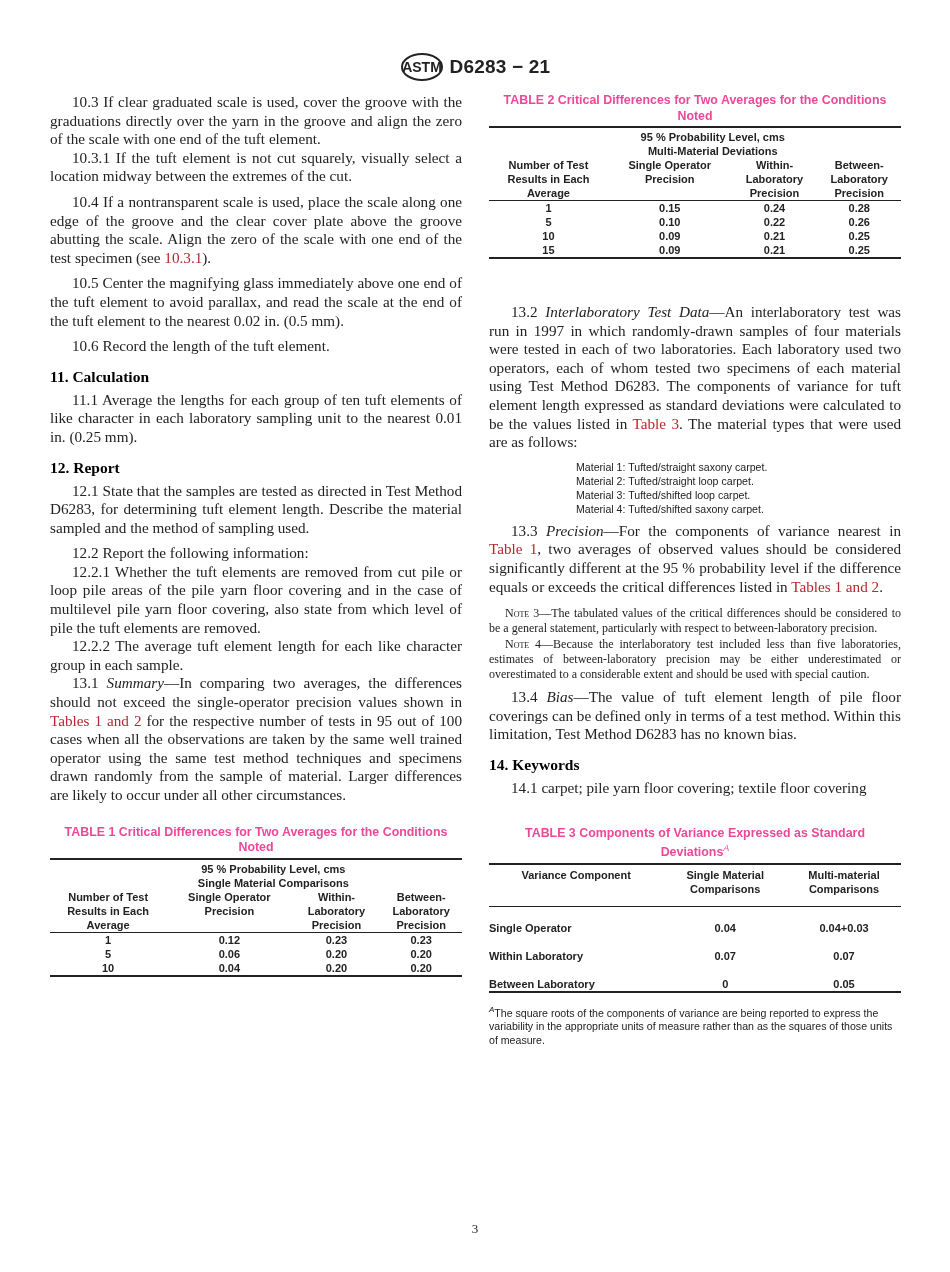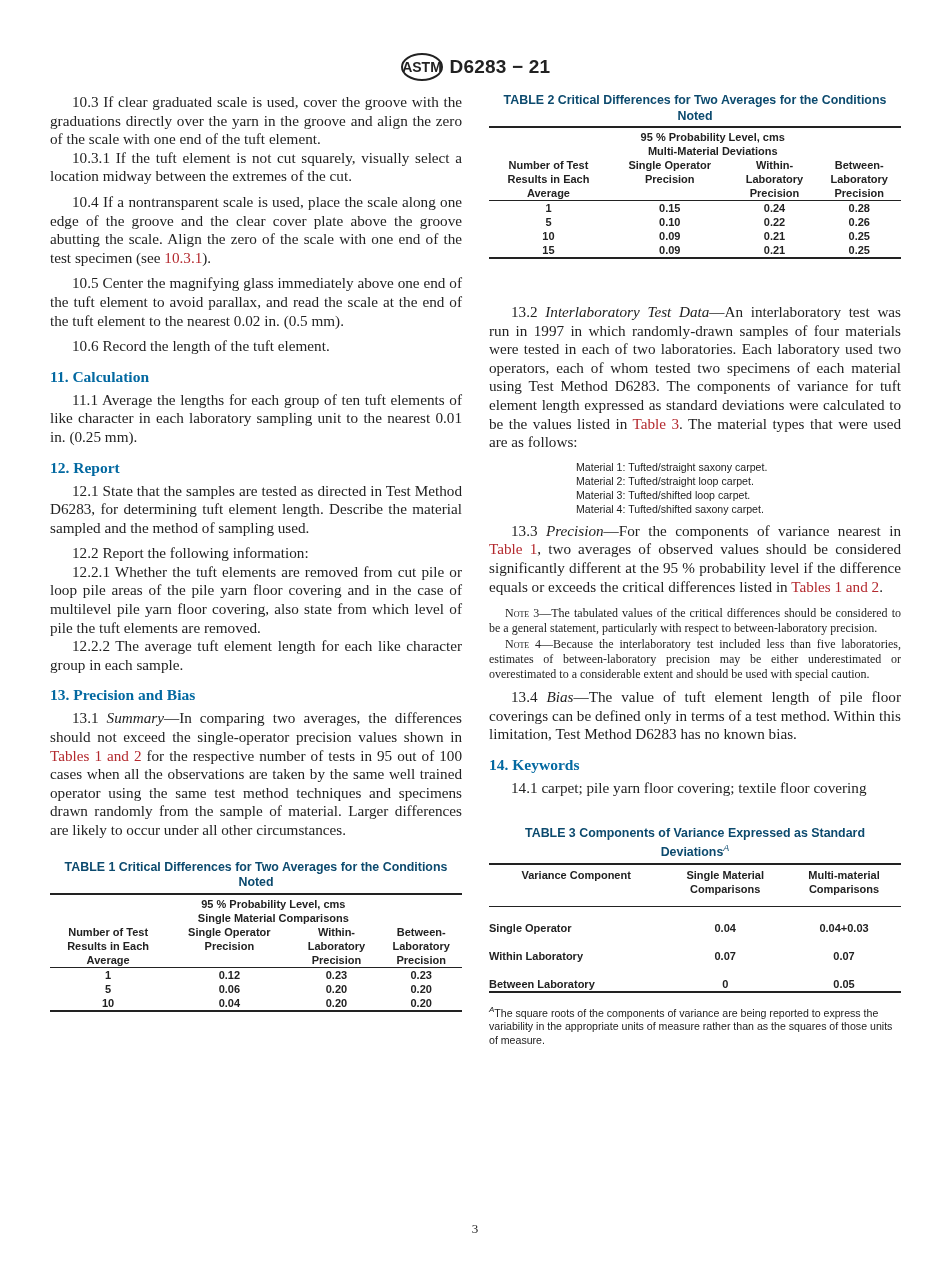--- a/index.html
+++ b/index.html
@@ -11,27 +11,27 @@
   .header-title { font-family: "Liberation Sans", sans-serif; font-weight: bold; font-size: 19px; color: #222; letter-spacing: 0.2px; }
 
   
   .col { position: absolute; top: 93px; width: 412px; }
   .col-left { left: 50px; }
   .col-right { left: 489px; }
 
   p.para { font-family: "Liberation Serif", serif; font-size: 15.2px; line-height: 18.6px; margin: 0; text-align: justify; text-indent: 22px; color: #222; }
   p.para.gap { margin-top: 7px; }
   .link { color: #b3282d; }
-  h3.section { font-family: "Liberation Serif", serif; font-weight: bold; font-size: 15.5px; margin: 12px 0 5px 0; color: #0369a1; }
+  h3.section { font-family: "Liberation Serif", serif; font-weight: bold; font-size: 15.5px; margin: 12px 0 5px 0; color: #000000; }
   .note { font-family: "Liberation Serif", serif; font-size: 12px; line-height: 15.2px; text-align: justify; text-indent: 16px; margin: 0; color: #222; }
   .note .sc { font-variant: small-caps; }
   .material-list { font-family: "Liberation Sans", sans-serif; font-size: 10.6px; line-height: 14px; padding-left: 87px; margin: 8px 0 6px 0; color: #222; }
 
   
-  .tbl-caption { font-family: "Liberation Sans", sans-serif; font-weight: bold; font-size: 12.4px; line-height: 15.5px; text-align: center; color: #0c4a6e; margin-bottom: 2px; }
+  .tbl-caption { font-family: "Liberation Sans", sans-serif; font-weight: bold; font-size: 12.4px; line-height: 15.5px; text-align: center; color: #ec4899; margin-bottom: 2px; }
   table.data { width: 100%; border-collapse: collapse; font-family: "Liberation Sans", sans-serif; font-size: 11px; line-height: 14px; color: #222; }
   table.data { border-top: 2px solid #222; border-bottom: 2px solid #222; }
   table.data td, table.data th { font-weight: bold; text-align: center; padding: 0; vertical-align: top; }
   table.data tr.head-last th { border-bottom: 1px solid #222; vertical-align: bottom; }
   table.data tr.span-row th { padding-top: 2px; }
   .tbl3 td.left, .tbl3 th.left { text-align: left; }
   .tbl3 th { padding-top: 3px !important; padding-bottom: 10px !important; }
   .tbl3 td { padding-top: 14px !important; }
   .tbl3-footnote { font-family: "Liberation Sans", sans-serif; font-size: 10.6px; line-height: 14px; color: #222; margin-top: 10px; }
 
@@ -57,21 +57,20 @@
 
   <h3 class="section">11.  Calculation</h3>
   <p class="para">11.1  Average the lengths for each group of ten tuft elements of like character in each laboratory sampling unit to the nearest 0.01 in. (0.25 mm).</p>
 
   <h3 class="section">12.  Report</h3>
   <p class="para">12.1  State that the samples are tested as directed in Test Method D6283, for determining tuft element length. Describe the material sampled and the method of sampling used.</p>
   <p class="para gap">12.2  Report the following information:</p>
   <p class="para">12.2.1  Whether the tuft elements are removed from cut pile or loop pile areas of the pile yarn floor covering and in the case of multilevel pile yarn floor covering, also state from which level of pile the tuft elements are removed.</p>
   <p class="para">12.2.2  The average tuft element length for each like character group in each sample.</p>
 
-  <h3 class="section">13.  Precision and Bias</h3>
   <p class="para"><span>13.1  </span><i>Summary</i><span>—In comparing two averages, the differences should not exceed the single-operator precision values shown in </span><span class="link">Tables 1 and 2</span><span> for the respective number of tests in 95 out of 100 cases when all the observations are taken by the same well trained operator using the same test method techniques and specimens drawn randomly from the sample of material. Larger differences are likely to occur under all other circumstances.</span></p>
 
   <div style="margin-top:20px;">
     <div class="tbl-caption">TABLE 1 Critical Differences for Two Averages for the Conditions Noted</div>
     <table class="data">
       <tbody>
           <tr class="span-row">
         <th></th>
         <th colspan="2">
               <div>95 % Probability Level, cms</div>

